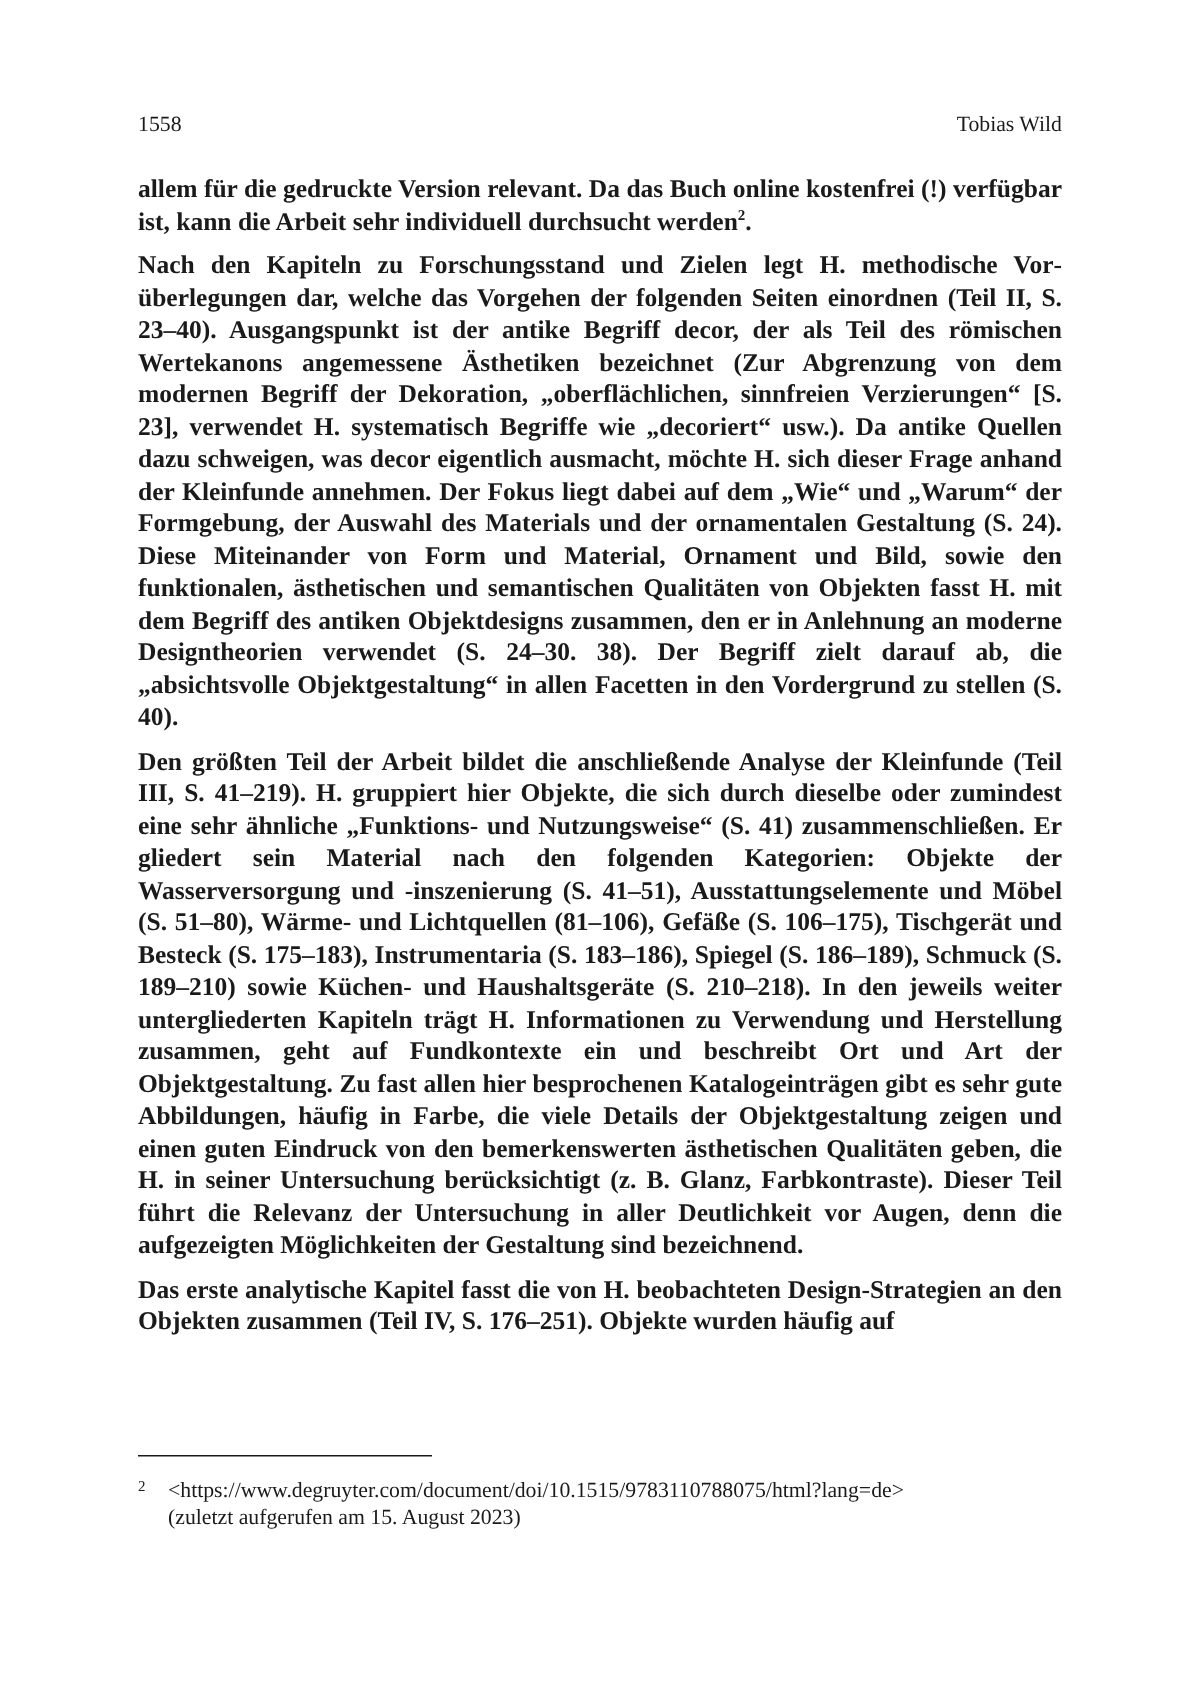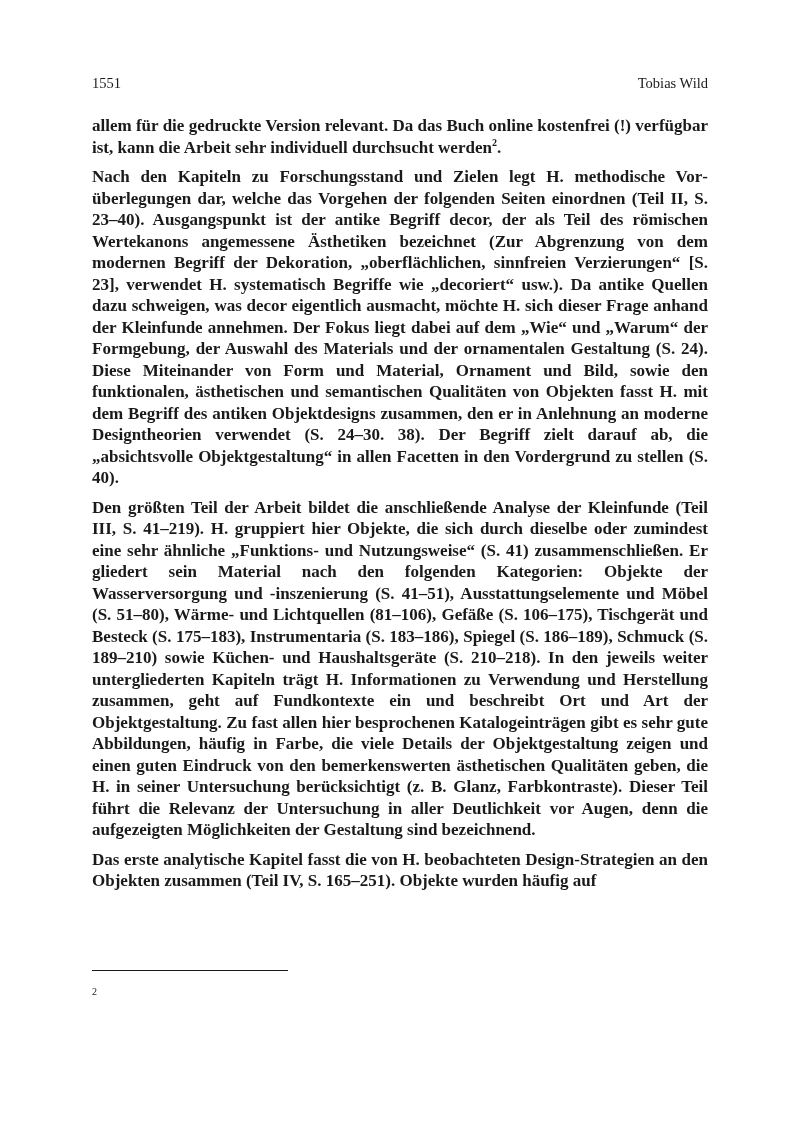--- a/index.html
+++ b/index.html
@@ -92,35 +92,37 @@
     .footnote-line {
       display: block;
     }
   </style>
 </head>
 <body>
 
 <div class="page">
 
   <div class="running-head">
-    <span class="page-number">1551</span>
+    <span class="page-number">1558</span>
     <span class="running-title">Tobias Wild</span>
   </div>
 
   <div class="body-text">
     <p class="para"><span>allem für die gedruckte Version relevant. Da das Buch online kostenfrei (!) ver­fügbar ist, kann die Arbeit sehr individuell durchsucht werden</span><sup class="fnref">2</sup><span>.</span></p>
 
     <p class="para">Nach den Kapiteln zu Forschungsstand und Zielen legt H. methodische Vor­überlegungen dar, welche das Vorgehen der folgenden Seiten einordnen (Teil II, S. 23–40). Ausgangspunkt ist der antike Begriff decor, der als Teil des römischen Wertekanons angemessene Ästhetiken bezeichnet (Zur Abgrenzung von dem modernen Begriff der Dekoration, „oberflächlichen, sinnfreien Verzierungen“ [S. 23], verwendet H. systematisch Begriffe wie „decoriert“ usw.). Da antike Quellen dazu schweigen, was decor eigentlich ausmacht, möchte H. sich dieser Frage anhand der Kleinfunde annehmen. Der Fokus liegt dabei auf dem „Wie“ und „Warum“ der Formgebung, der Auswahl des Materials und der ornamen­talen Gestaltung (S. 24). Diese Miteinander von Form und Material, Ornament und Bild, sowie den funktionalen, ästhetischen und semantischen Qualitäten von Objekten fasst H. mit dem Begriff des antiken Objektdesigns zusammen, den er in Anlehnung an moderne Designtheorien verwendet (S. 24–30. 38). Der Begriff zielt darauf ab, die „absichtsvolle Objektgestaltung“ in allen Facetten in den Vorder­grund zu stellen (S. 40).</p>
 
     <p class="para">Den größten Teil der Arbeit bildet die anschließende Analyse der Kleinfunde (Teil III, S. 41–219). H. gruppiert hier Objekte, die sich durch dieselbe oder zu­mindest eine sehr ähnliche „Funktions- und Nutzungsweise“ (S. 41) zusam­menschließen. Er gliedert sein Material nach den folgenden Kategorien: Objekte der Wasserversorgung und -inszenierung (S. 41–51), Ausstattungselemente und Möbel (S. 51–80), Wärme- und Lichtquellen (81–106), Gefäße (S. 106–175), Tisch­gerät und Besteck (S. 175–183), Instrumentaria (S. 183–186), Spiegel (S. 186–189), Schmuck (S. 189–210) sowie Küchen- und Haushaltsgeräte (S. 210–218). In den jeweils weiter untergliederten Kapiteln trägt H. Informationen zu Verwendung und Herstellung zusammen, geht auf Fundkontexte ein und beschreibt Ort und Art der Objektgestaltung. Zu fast allen hier besprochenen Katalogeinträgen gibt es sehr gute Abbildungen, häufig in Farbe, die viele Details der Objektgestaltung zeigen und einen guten Eindruck von den bemerkenswerten ästhetischen Quali­täten geben, die H. in seiner Untersuchung berücksichtigt (z. B. Glanz, Farbkon­traste). Dieser Teil führt die Relevanz der Untersuchung in aller Deutlichkeit vor Augen, denn die aufgezeigten Möglichkeiten der Gestaltung sind bezeichnend.</p>
 
-    <p class="para">Das erste analytische Kapitel fasst die von H. beobachteten Design-Strategien an den Objekten zusammen (Teil IV, S. 165–251). Objekte wurden häufig auf</p>
+    <p class="para">Das erste analytische Kapitel fasst die von H. beobachteten Design-Strategien an den Objekten zusammen (Teil IV, S. 176–251). Objekte wurden häufig auf</p>
   </div>
 
   <div class="footnote-rule"></div>
 
   <div class="footnotes">
     <div class="footnote">
       <span class="footnote-number">2</span>
+      <span class="footnote-line">&lt;https://www.degruyter.com/document/doi/10.1515/9783110788075/html?lang=de&gt;</span>
+      <span class="footnote-line">(zuletzt aufgerufen am 15. August 2023)</span>
     </div>
   </div>
 
 </div>
 
 </body></html>

